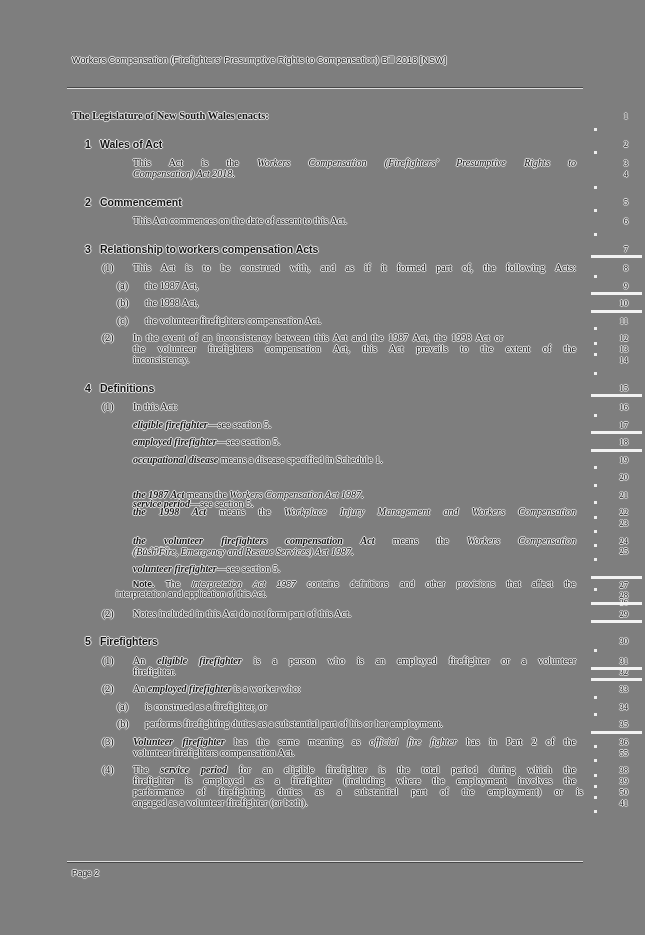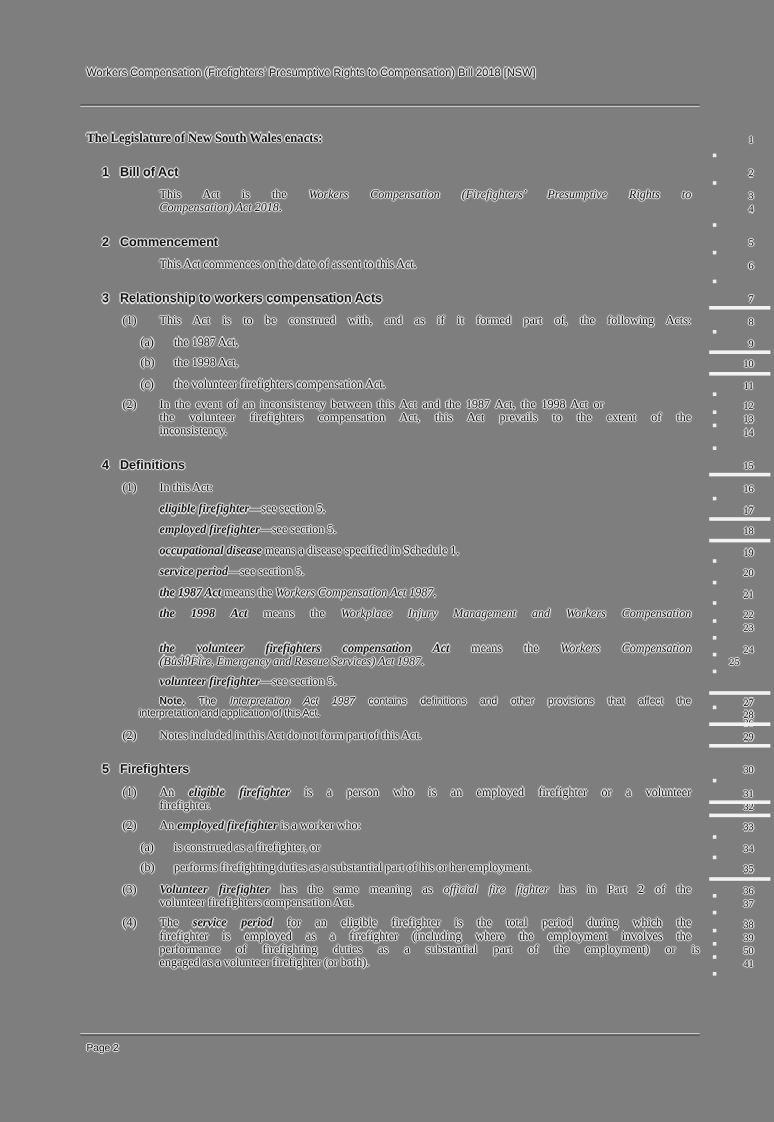--- a/index.html
+++ b/index.html
@@ -33,21 +33,21 @@
 </head>
 <body>
 
 <div class="page">
   <div class="runhead tx">Workers Compensation (Firefighters’ Presumptive Rights to Compensation) Bill 2018 [NSW]</div>
   <div class="rule rule-top"></div>
   <div id="content">
       <div class="line tx enact" style="top: 110px; left: 72px;"><span class="bd">The Legislature of New South Wales enacts:</span></div>
       <div class="lnum tx" style="top: 111px;">1</div>
       <div class="headln tx" style="top: 137.5px; left: 85px;">1</div>
-      <div class="headln tx" style="top: 137.5px; left: 100px;">Bill of Act</div>
+      <div class="headln tx" style="top: 137.5px; left: 100px;">Wales of Act</div>
       <div class="lnum tx" style="top: 138.5px;">2</div>
       <div class="line tx just" style="top: 157px; left: 133px; width: 443px;"><span>This Act is the </span><span class="it">Workers Compensation (Firefighters’ Presumptive Rights to</span></div>
       <div class="lnum tx" style="top: 158px;">3</div>
       <div class="line tx" style="top: 168px; left: 133px;"><span class="it">Compensation) Act 2018</span><span>.</span></div>
       <div class="lnum tx" style="top: 169px;">4</div>
       <div class="headln tx" style="top: 195.5px; left: 85px;">2</div>
       <div class="headln tx" style="top: 195.5px; left: 100px;">Commencement</div>
       <div class="lnum tx" style="top: 196.5px;">5</div>
       <div class="line tx" style="top: 215px; left: 133px; text-align: center;"><span>This Act commences on the date of assent to this Act.</span></div>
       <div class="lnum tx" style="top: 216px;">6</div>
@@ -78,32 +78,32 @@
       <div class="lnum tx" style="top: 382.5px;">15</div>
       <div class="line tx" style="top: 401px; left: 133px;"><span>In this Act:</span></div>
       <div class="marker tx" style="top: 401px; left: 102px;">(1)</div>
       <div class="lnum tx" style="top: 402px;">16</div>
       <div class="line tx" style="top: 418.5px; left: 133px;"><span class="bi">eligible firefighter</span><span>—see section 5.</span></div>
       <div class="lnum tx" style="top: 419.5px;">17</div>
       <div class="line tx" style="top: 436px; left: 133px;"><span class="bi">employed firefighter</span><span>—see section 5.</span></div>
       <div class="lnum tx" style="top: 437px;">18</div>
       <div class="line tx" style="top: 453.5px; left: 133px;"><span class="bi">occupational disease</span><span> means a disease specified in Schedule 1.</span></div>
       <div class="lnum tx" style="top: 454.5px;">19</div>
-      <div class="line tx" style="top: 471px; left: 133px;"><span class="bi">service period</span><span>—see section 5.</span></div>
+      <div class="line tx" style="top: 498px; left: 133px;"><span class="bi">service period</span><span>—see section 5.</span></div>
       <div class="lnum tx" style="top: 472px;">20</div>
       <div class="line tx" style="top: 488.5px; left: 133px;"><span class="bi">the 1987 Act</span><span> means the </span><span class="it">Workers Compensation Act 1987</span><span>.</span></div>
       <div class="lnum tx" style="top: 489.5px;">21</div>
       <div class="line tx just" style="top: 506px; left: 133px; width: 443px;"><span class="bi">the 1998 Act</span><span> means the </span><span class="it">Workplace Injury Management and Workers Compensation</span></div>
       <div class="lnum tx" style="top: 507px;">22</div>
       <div class="line tx" style="top: 545px; left: 133px;"><span class="it">Act 1998</span><span>.</span></div>
       <div class="lnum tx" style="top: 518px;">23</div>
       <div class="line tx just" style="top: 534.5px; left: 133px; width: 443px;"><span class="bi">the volunteer firefighters compensation Act</span><span> means the </span><span class="it">Workers Compensation</span></div>
       <div class="lnum tx" style="top: 535.5px;">24</div>
       <div class="line tx" style="top: 545.5px; left: 133px;"><span class="it">(Bush Fire, Emergency and Rescue Services) Act 1987</span><span>.</span></div>
-      <div class="lnum tx" style="top: 546px; text-align: center;">25</div>
+      <div class="lnum tx" style="top: 546px;">25</div>
       <div class="line tx" style="top: 563px; left: 133px;"><span class="bi">volunteer firefighter</span><span>—see section 5.</span></div>
       <div class="lnum tx" style="top: 597px;">26</div>
       <div class="line tx note just" style="top: 579px; left: 133px; width: 443px;"><span class="bd">Note.</span><span> The </span><span class="it">Interpretation Act 1987</span><span> contains definitions and other provisions that affect the</span></div>
       <div class="lnum tx" style="top: 580px;">27</div>
       <div class="line tx note" style="top: 589px; left: 116px;"><span>interpretation and application of this Act.</span></div>
       <div class="lnum tx" style="top: 590px;">28</div>
       <div class="line tx" style="top: 607.5px; left: 133px;"><span>Notes included in this Act do not form part of this Act.</span></div>
       <div class="marker tx" style="top: 607.5px; left: 102px;">(2)</div>
       <div class="lnum tx" style="top: 608.5px;">29</div>
       <div class="headln tx" style="top: 635px; left: 85px;">5</div>
@@ -120,21 +120,21 @@
       <div class="line tx" style="top: 700.5px; left: 145px;"><span>is construed as a firefighter, or</span></div>
       <div class="marker tx" style="top: 700.5px; left: 117px;">(a)</div>
       <div class="lnum tx" style="top: 701.5px;">34</div>
       <div class="line tx" style="top: 718px; left: 145px;"><span>performs firefighting duties as a substantial part of his or her employment.</span></div>
       <div class="marker tx" style="top: 718px; left: 117px;">(b)</div>
       <div class="lnum tx" style="top: 719px;">35</div>
       <div class="line tx just" style="top: 735.5px; left: 133px; width: 443px;"><span class="bi">Volunteer firefighter</span><span> has the same meaning as </span><span class="it">official fire fighter</span><span> has in Part 2 of the</span></div>
       <div class="marker tx" style="top: 735.5px; left: 102px;">(3)</div>
       <div class="lnum tx" style="top: 736.5px;">36</div>
       <div class="line tx" style="top: 746.5px; left: 133px;"><span>volunteer firefighters compensation Act.</span></div>
-      <div class="lnum tx" style="top: 747.5px;">37</div>
+      <div class="lnum tx" style="top: 747.5px;">55</div>
       <div class="line tx just" style="top: 764px; left: 133px; width: 443px;"><span>The </span><span class="bi">service period</span><span> for an eligible firefighter is the total period during which the</span></div>
       <div class="marker tx" style="top: 764px; left: 102px;">(4)</div>
       <div class="lnum tx" style="top: 765px;">38</div>
       <div class="line tx just" style="top: 775px; left: 133px; width: 443px;"><span>firefighter is employed as a firefighter (including where the employment involves the</span></div>
       <div class="lnum tx" style="top: 776px;">39</div>
       <div class="line tx just" style="top: 786px; left: 133px; width: 450px;"><span>performance of firefighting duties as a substantial part of the employment) or is</span></div>
       <div class="lnum tx" style="top: 787px;">50</div>
       <div class="line tx" style="top: 797px; left: 133px;"><span>engaged as a volunteer firefighter (or both).</span></div>
       <div class="lnum tx" style="top: 798px;">41</div>
       <div class="mark-bar" style="top: 255px;"></div>

